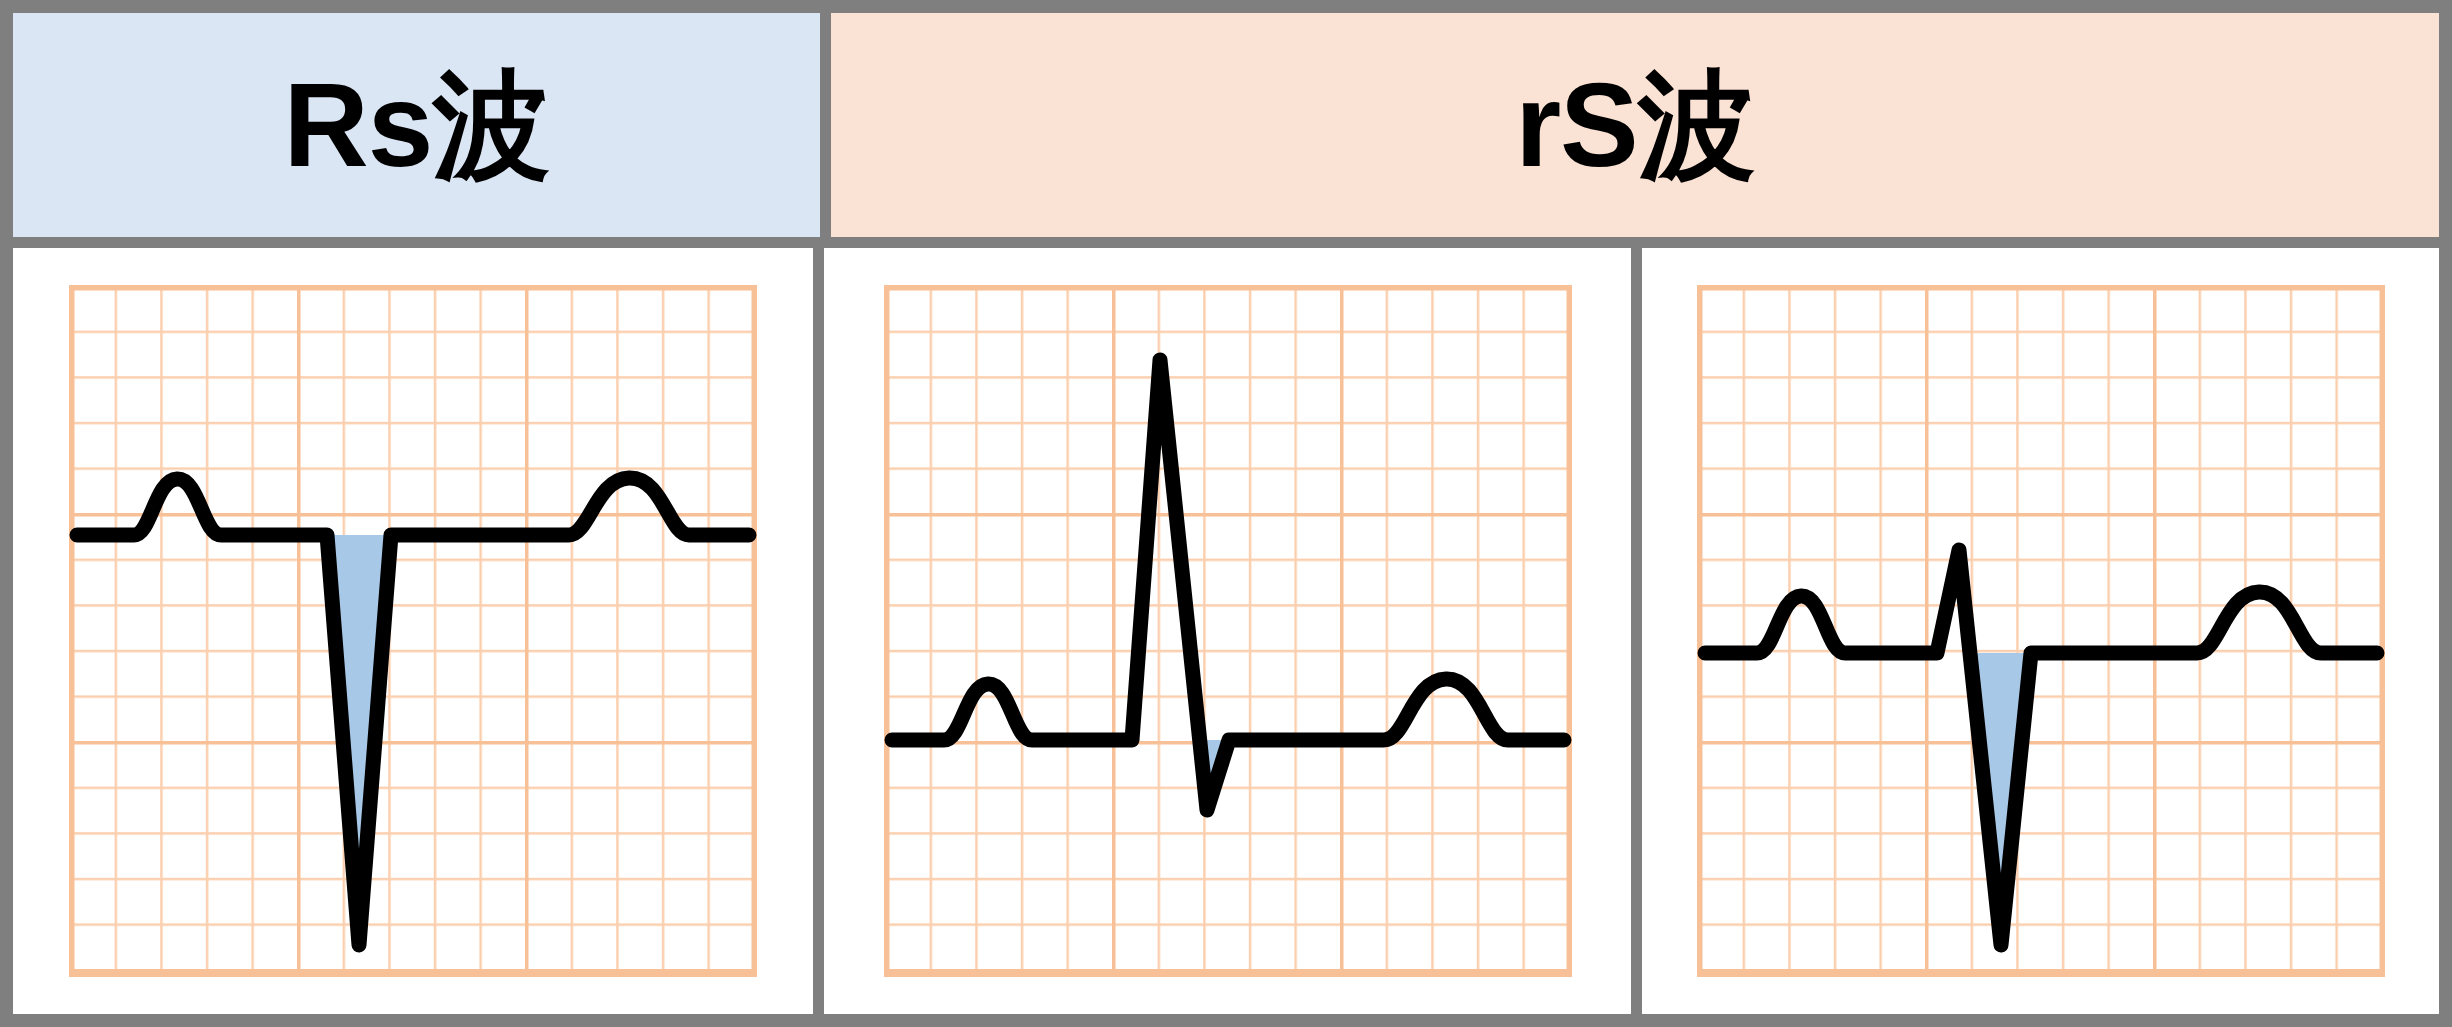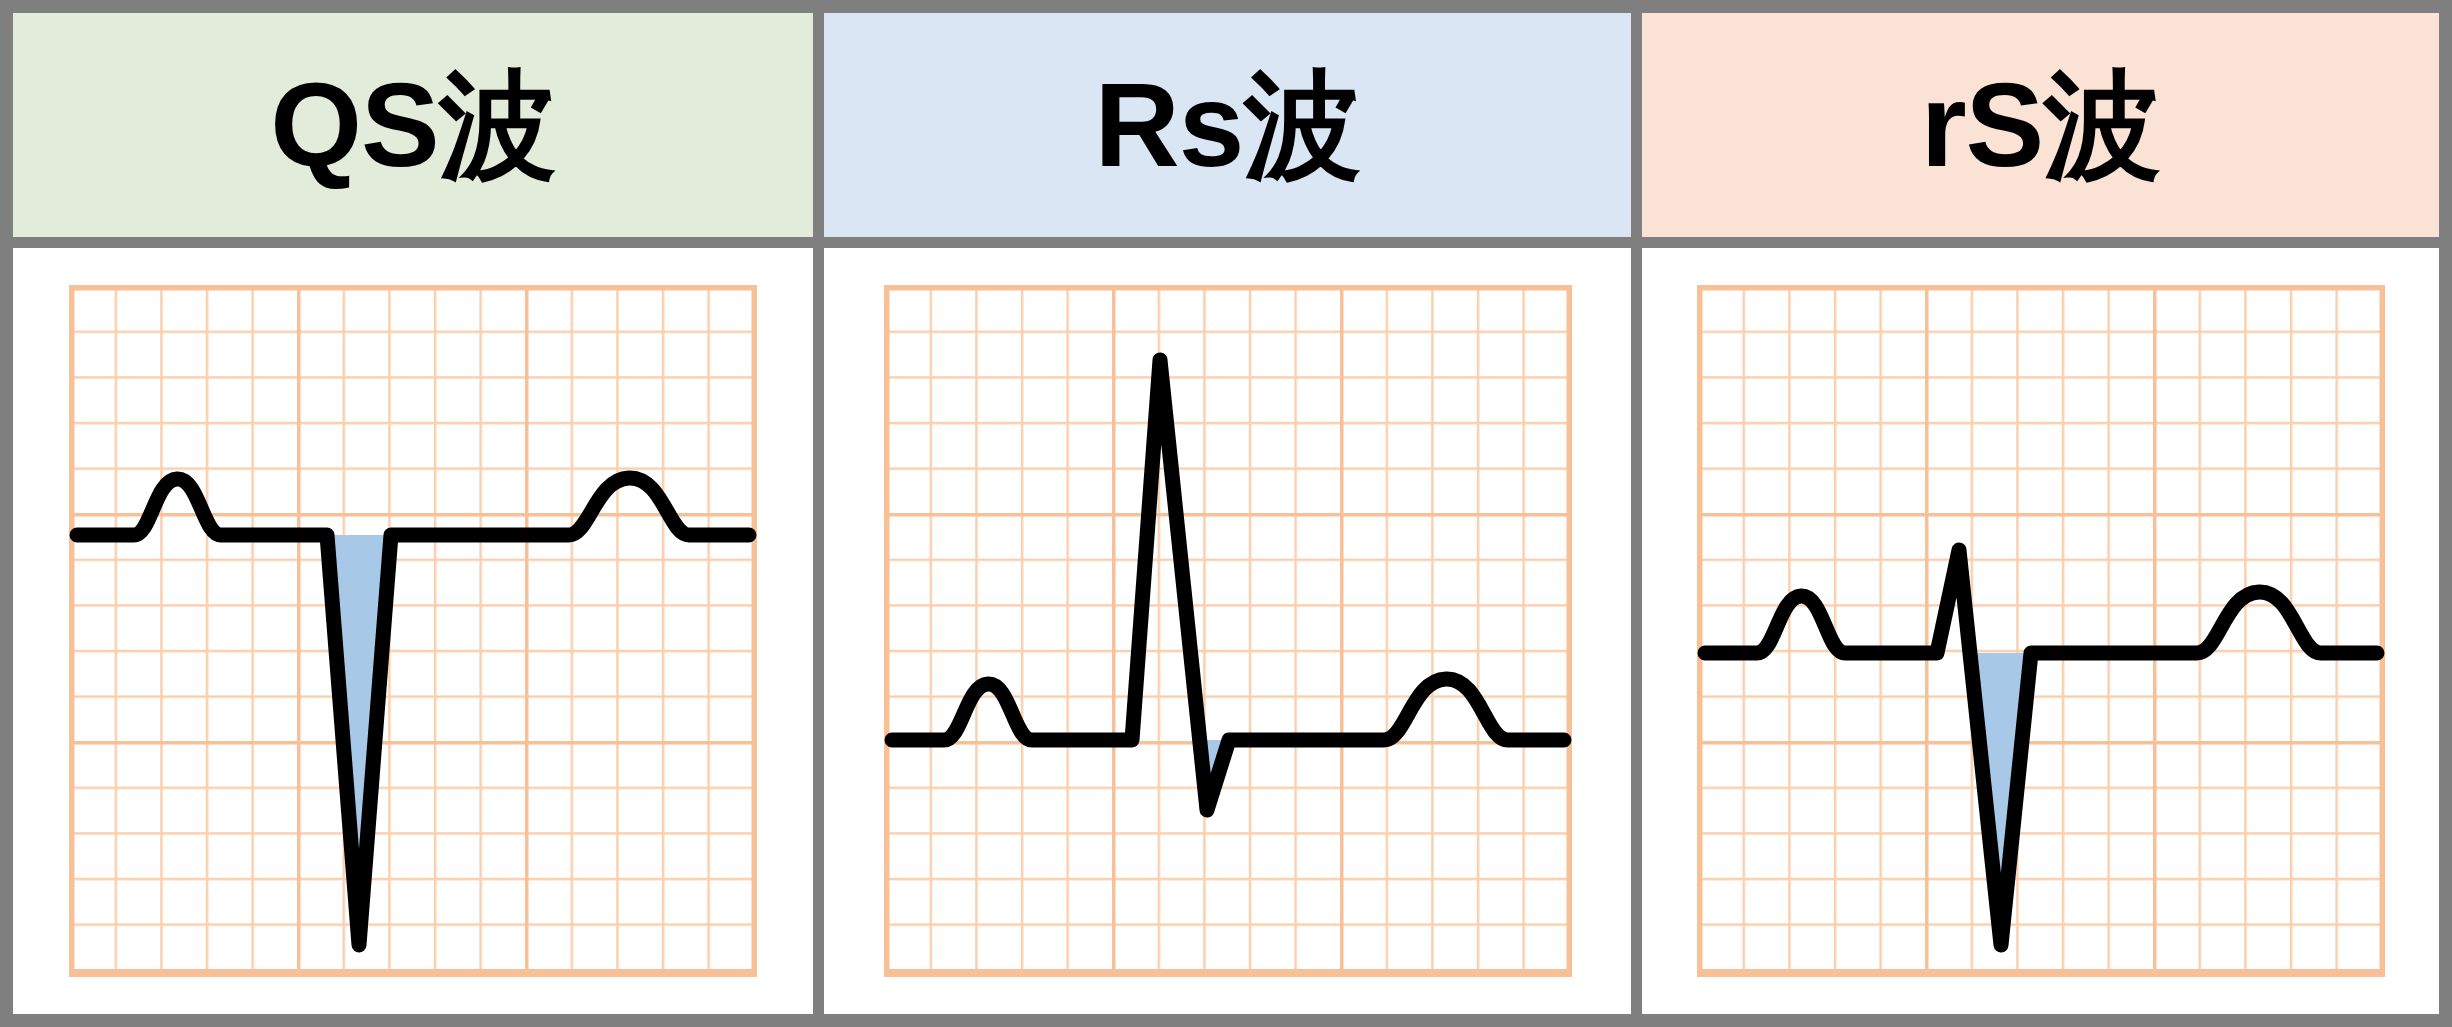--- a/index.html
+++ b/index.html
@@ -52,23 +52,20 @@
 </style>
 </head>
 <body>
 
 <div id="figure">
   <div class="grayframe"></div>
 
   <div class="table">
 
     <div class="header-row">
-      <div class="hcell hcell-0">
-        <span class="htitle">QS波</span>
-      </div>
       <div class="hcell hcell-1">
         <span class="htitle">Rs波</span>
       </div>
       <div class="hcell hcell-2">
         <span class="htitle">rS波</span>
       </div>
     </div>
 
     <div class="body-row">
 

